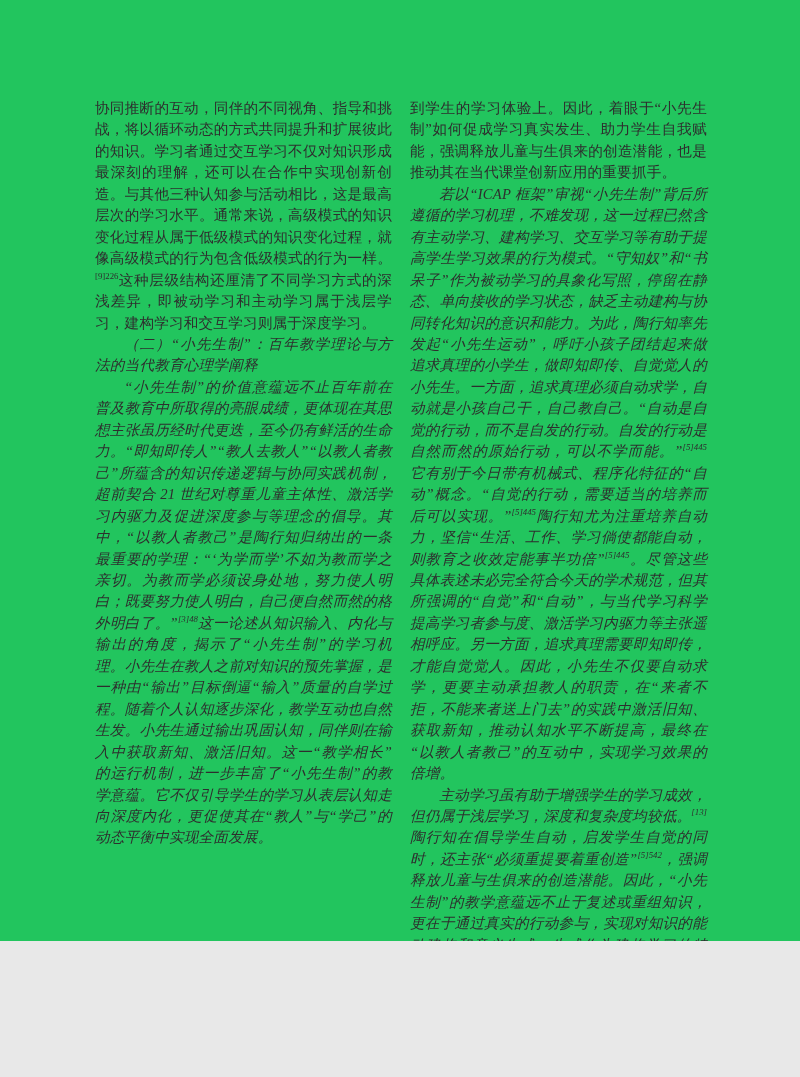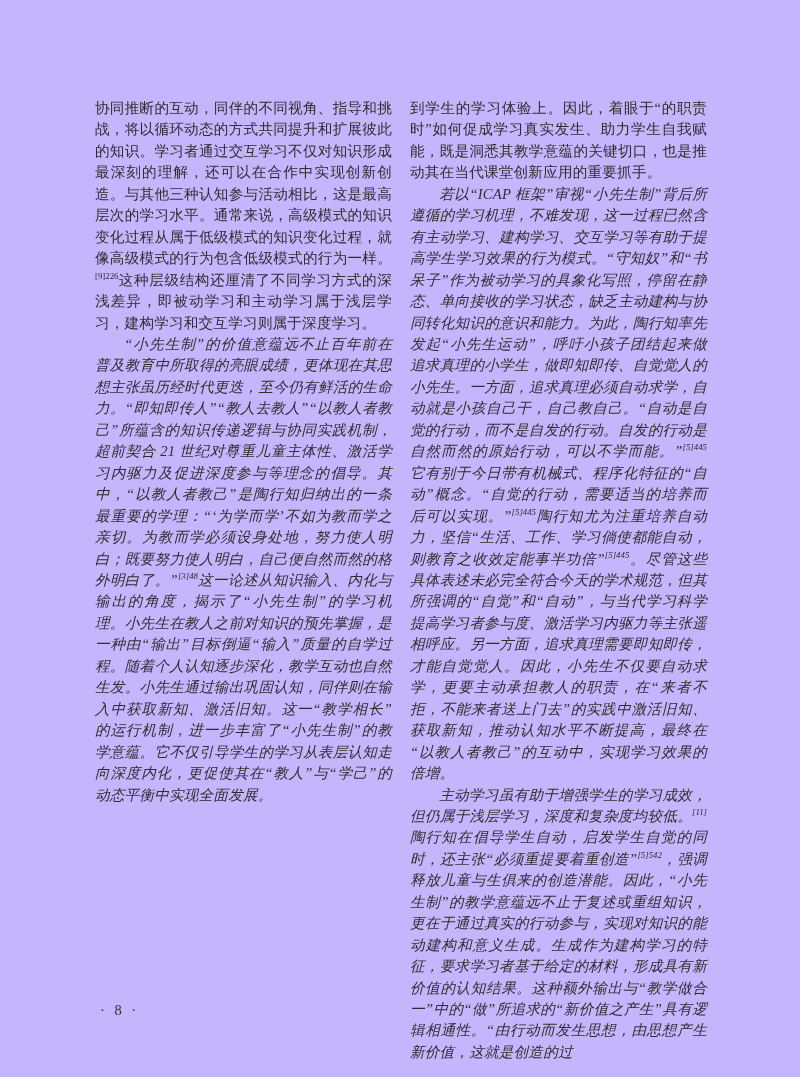--- a/index.html
+++ b/index.html
@@ -3,22 +3,22 @@
 <meta charset="utf-8">
 <style>
   html, body {
     margin: 0;
     padding: 0;
     background: #e8e8e8;
   }
   .page {
     position: relative;
     width: 800px;
-    height: 1077px;
-    background: #c4b5fd;
+    height: 941px;
+    background: #22c55e;
     font-family: "Liberation Serif", "DejaVu Serif", serif;
     color: #2e2e2e;
     overflow: hidden;
   }
   .columns {
     position: absolute;
     left: 95px;
     top: 98px;
     width: 612px;
     display: flex;
@@ -56,22 +56,23 @@
     color: #2e2e2e;
   }
 </style>
 </head>
 <body>
 
 <div class="page">
   <div class="columns">
     <div class="col">
         <p class="">协同推断的互动，同伴的不同视角、指导和挑战，将以循环动态的方式共同提升和扩展彼此的知识。学习者通过交互学习不仅对知识形成最深刻的理解，还可以在合作中实现创新创造。与其他三种认知参与活动相比，这是最高层次的学习水平。通常来说，高级模式的知识变化过程从属于低级模式的知识变化过程，就像高级模式的行为包含低级模式的行为一样。<sup class="cite">[9]226</sup>这种层级结构还厘清了不同学习方式的深浅差异，即被动学习和主动学习属于浅层学习，建构学习和交互学习则属于深度学习。</p>
+        <p class="indent heading">（二）“小先生制”：百年教学理论与方法的当代教育心理学阐释</p>
         <p class="indent">“小先生制”的价值意蕴远不止百年前在普及教育中所取得的亮眼成绩，更体现在其思想主张虽历经时代更迭，至今仍有鲜活的生命力。“即知即传人”“教人去教人”“以教人者教己”所蕴含的知识传递逻辑与协同实践机制，超前契合 21 世纪对尊重儿童主体性、激活学习内驱力及促进深度参与等理念的倡导。其中，“以教人者教己”是陶行知归纳出的一条最重要的学理：“‘为学而学’不如为教而学之亲切。为教而学必须设身处地，努力使人明白；既要努力使人明白，自己便自然而然的格外明白了。”<sup class="cite">[3]48</sup>这一论述从知识输入、内化与输出的角度，揭示了“小先生制”的学习机理。小先生在教人之前对知识的预先掌握，是一种由“输出”目标倒逼“输入”质量的自学过程。随着个人认知逐步深化，教学互动也自然生发。小先生通过输出巩固认知，同伴则在输入中获取新知、激活旧知。这一“教学相长”的运行机制，进一步丰富了“小先生制”的教学意蕴。它不仅引导学生的学习从表层认知走向深度内化，更促使其在“教人”与“学己”的动态平衡中实现全面发展。</p>
       </div>
     <div class="col">
-        <p class="">到学生的学习体验上。因此，着眼于“的职责时”如何促成学习真实发生、助力学生自我赋能，既是洞悉其教学意蕴的关键切口，也是推动其在当代课堂创新应用的重要抓手。</p>
+        <p class="">到学生的学习体验上。因此，着眼于“小先生制”如何促成学习真实发生、助力学生自我赋能，强调释放儿童与生俱来的创造潜能，也是推动其在当代课堂创新应用的重要抓手。</p>
         <p class="indent">若以“ICAP 框架”审视“小先生制”背后所遵循的学习机理，不难发现，这一过程已然含有主动学习、建构学习、交互学习等有助于提高学生学习效果的行为模式。“守知奴”和“书呆子”作为被动学习的具象化写照，停留在静态、单向接收的学习状态，缺乏主动建构与协同转化知识的意识和能力。为此，陶行知率先发起“小先生运动”，呼吁小孩子团结起来做追求真理的小学生，做即知即传、自觉觉人的小先生。一方面，追求真理必须自动求学，自动就是小孩自己干，自己教自己。“自动是自觉的行动，而不是自发的行动。自发的行动是自然而然的原始行动，可以不学而能。”<sup class="cite">[5]445</sup>它有别于今日带有机械式、程序化特征的“自动”概念。“自觉的行动，需要适当的培养而后可以实现。”<sup class="cite">[5]445</sup>陶行知尤为注重培养自动力，坚信“生活、工作、学习倘使都能自动，则教育之收效定能事半功倍”<sup class="cite">[5]445</sup>。尽管这些具体表述未必完全符合今天的学术规范，但其所强调的“自觉”和“自动”，与当代学习科学提高学习者参与度、激活学习内驱力等主张遥相呼应。另一方面，追求真理需要即知即传，才能自觉觉人。因此，小先生不仅要自动求学，更要主动承担教人的职责，在“来者不拒，不能来者送上门去”的实践中激活旧知、获取新知，推动认知水平不断提高，最终在“以教人者教己”的互动中，实现学习效果的倍增。</p>
-        <p class="indent">主动学习虽有助于增强学生的学习成效，但仍属于浅层学习，深度和复杂度均较低。<sup class="cite">[11]</sup>陶行知在倡导学生自动，启发学生自觉的同时，还主张“必须重提要着重创造”<sup class="cite">[5]542</sup>，强调释放儿童与生俱来的创造潜能。因此，“小先生制”的教学意蕴远不止于复述或重组知识，更在于通过真实的行动参与，实现对知识的能动建构和意义生成。生成作为建构学习的特征，要求学习者基于给定的材料，形成具有新价值的认知结果。这种额外输出与“教学做合一”中的“做”所追求的“新价值之产生”具有逻辑相通性。“由行动而发生思想，由思想产生新价值，这就是创造的过</p>
+        <p class="indent">主动学习虽有助于增强学生的学习成效，但仍属于浅层学习，深度和复杂度均较低。<sup class="cite">[13]</sup>陶行知在倡导学生自动，启发学生自觉的同时，还主张“必须重提要着重创造”<sup class="cite">[5]542</sup>，强调释放儿童与生俱来的创造潜能。因此，“小先生制”的教学意蕴远不止于复述或重组知识，更在于通过真实的行动参与，实现对知识的能动建构和意义生成。生成作为建构学习的特征，要求学习者基于给定的材料，形成具有新价值的认知结果。这种额外输出与“教学做合一”中的“做”所追求的“新价值之产生”具有逻辑相通性。“由行动而发生思想，由思想产生新价值，这就是创造的过</p>
       </div>
   </div>
   <div class="page-num">· 8 ·</div>
 </div>
 
 </body></html>

